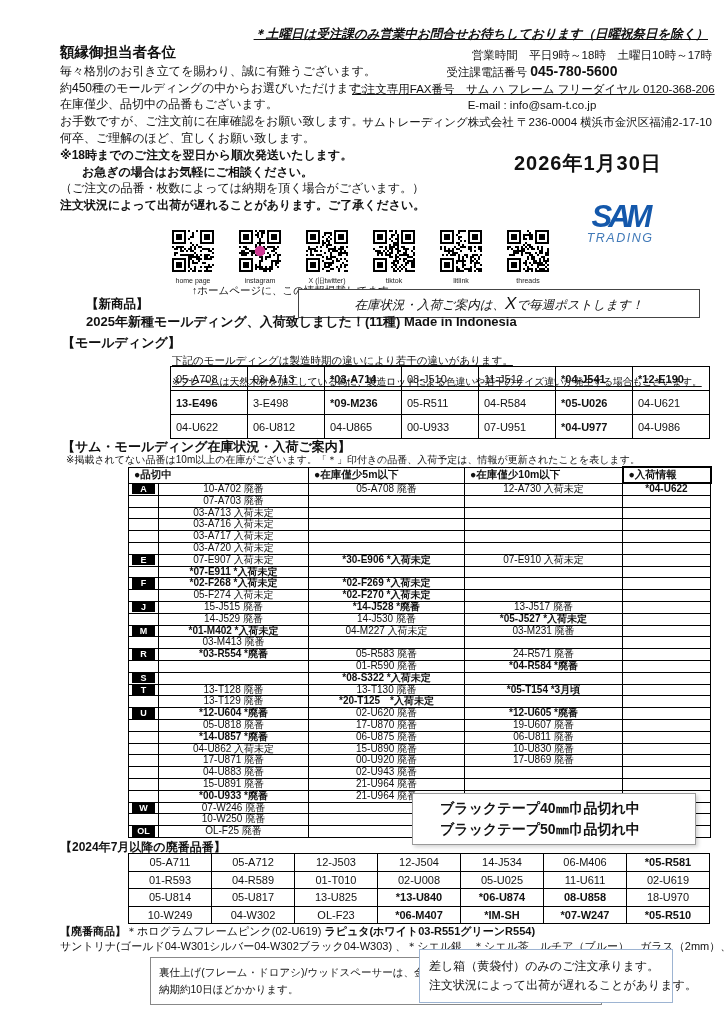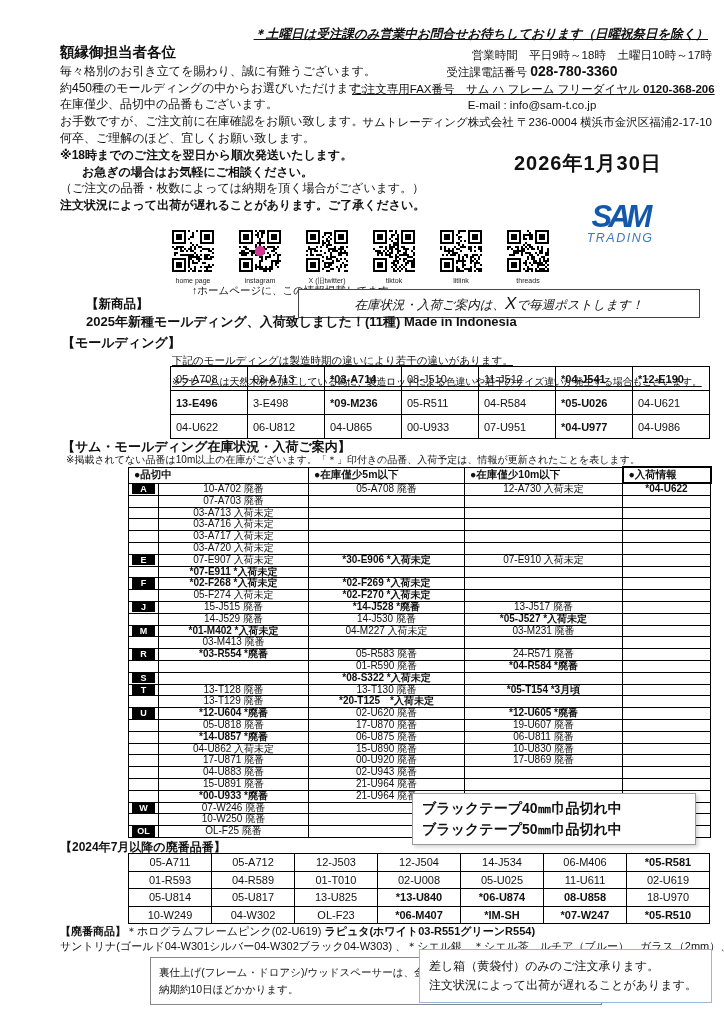--- a/index.html
+++ b/index.html
@@ -11,21 +11,21 @@
   .sat-notice { position:absolute; top:26px; right:16px; font-size:12.5px; font-weight:bold; font-style:italic; text-decoration:underline; white-space:nowrap; }
   .hdr-left { position:absolute; top:44px; left:60px; width:365px; font-size:12px; line-height:16.8px; white-space:nowrap; }
   .recipient { font-size:14.5px; font-weight:bold; margin-bottom:2px; }
   .bold { font-weight:bold; }
   .indent { padding-left:22px; }
   .hdr-right { position:absolute; top:47px; left:352px; width:360px; font-size:11.5px; line-height:16.4px; white-space:nowrap; }
   .t-right { text-align:right; }
   .t-center { text-align:center; }
   .phone-num { font-weight:bold; font-size:14px; }
   .fax-line { text-decoration:underline; }
-  .fax-num { font-weight:bold; }
+  .fax-num { font-weight:normal; }
   .date-line { position:absolute; top:150px; left:514px; font-size:20px; font-weight:bold; letter-spacing:1px; }
 
   
   .qr-row { position:absolute; top:230px; left:170px; display:flex; gap:21px; }
   .qr { width:46px; text-align:center; }
   .qr-label { font-size:7px; color:#222; line-height:8px; margin-top:1px; white-space:nowrap; }
   .home-note { position:absolute; top:284px; left:192px; font-size:10.5px; }
   .logo { position:absolute; top:202px; left:580px; width:80px; text-align:center;font-style:italic; }
   .logo-sam { font-size:31px; font-weight:900; color:#1458ab; letter-spacing:-4px; line-height:30px; }
   .logo-trading { font-size:12.5px; color:#4079b8; letter-spacing:1.5px; line-height:13px; }
@@ -50,34 +50,34 @@
   .stock-table { position:absolute; top:466px; left:128px; width:582px; border:1.8px solid #000; }
   .stock-table th { border:0.9px solid #000; height:13px; font-size:10.5px; font-weight:bold; text-align:left; padding-left:5px; white-space:nowrap; }
   .stock-table th.h4 { border:2px solid #000; }
   .stock-table td { border:0.9px solid #000; height:10.8px; line-height:10.8px; font-size:10px; text-align:center; padding:0; white-space:nowrap; overflow:visible; }
   .stock-table tr.sec td { border-top:1.8px solid #000; }
   .stock-table td.lcell { text-align:center; }
   .lb { display:inline-block; min-width:23px; padding:0 2px; background:#000; color:#fff; font-weight:bold; font-size:9px; line-height:10.5px; }
   .b { font-weight:bold; }
 
   
-  .tape-box { position:absolute; top:793px; left:412px; width:284px; background:#fff; border:1px solid #999; box-shadow:2px 2px 4px rgba(0,0,0,.18); padding:4px 9px; font-size:14px; font-weight:bold; line-height:21px; white-space:nowrap; z-index:4; }
+  .tape-box { position:absolute; top:793px; left:412px; width:284px; background:#fff; border:1px solid #999; box-shadow:2px 2px 4px rgba(0,0,0,.18); padding:4px 27px; font-size:14px; font-weight:bold; line-height:21px; white-space:nowrap; z-index:4; }
 
   
   .disc-head { position:absolute; top:839px; left:60px; font-size:12px; font-weight:bold; }
   .disc-table { position:absolute; top:853px; left:128px; width:582px; border:1.8px solid #000; }
   .disc-table td { border:0.9px solid #000; height:17.5px; font-size:11px; text-align:center; white-space:nowrap; }
   .disc-table td:last-child { border-left:1.8px solid #000; }
 
   .disc-items1 { position:absolute; top:924px; left:60px; font-size:11px; white-space:nowrap; }
   .disc-items2 { position:absolute; top:939px; left:60px; font-size:11px; white-space:nowrap; }
 
   
   .box-left { position:absolute; top:957px; left:150px; width:452px; height:48px; border:1px solid #888; padding:6px 8px; font-size:10.5px; line-height:17px; white-space:nowrap; overflow:hidden; z-index:1; }
-  .box-right { position:absolute; top:949px; left:419px; width:293px; border:1.5px solid #9db4d2; background:#fff; padding:7px 9px; font-size:12px; line-height:19px; white-space:nowrap; z-index:5; }
+  .box-right { position:absolute; top:949px; left:419px; width:254px; border:1.5px solid #9db4d2; background:#fff; padding:7px 9px; font-size:12px; line-height:19px; white-space:nowrap; z-index:5; }
 </style>
 </head>
 <body>
 
 <div class="page">
 
   <div class="sat-notice">＊土曜日は受注課のみ営業中お問合せお待ちしております（日曜祝祭日を除く）</div>
 
   <div class="hdr-left">
     <div class="recipient">額縁御担当者各位</div>
@@ -89,21 +89,21 @@
     <div class="bold">※18時までのご注文を翌日から順次発送いたします。</div>
     <div class="bold indent">お急ぎの場合はお気軽にご相談ください。</div>
     <div>（ご注文の品番・枚数によっては納期を頂く場合がございます。）</div>
     <div class="bold">注文状況によって出荷が遅れることがあります。ご了承ください。</div>
   </div>
 
   <div class="hdr-right">
     <div class="t-right">営業時間　平日9時～18時　土曜日10時～17時</div>
     <div class="t-center">
       <span>受注課電話番号</span>
-      <span class="phone-num">028-780-3360</span>
+      <span class="phone-num">045-780-5600</span>
     </div>
     <div class="t-right fax-line">
       <span>ご注文専用FAX番号　サム ハ フレーム フリーダイヤル</span>
       <span class="fax-num">0120-368-206</span>
     </div>
     <div class="t-center">E-mail : info@sam-t.co.jp</div>
     <div class="t-right">サムトレーディング株式会社 〒236-0004 横浜市金沢区福浦2-17-10</div>
   </div>
 
   <div class="date-line">2026年1月30日</div>

